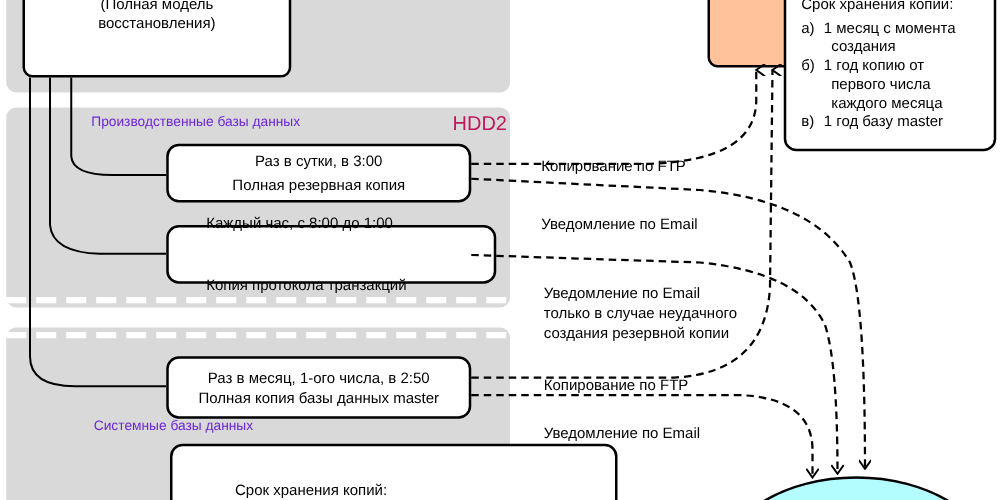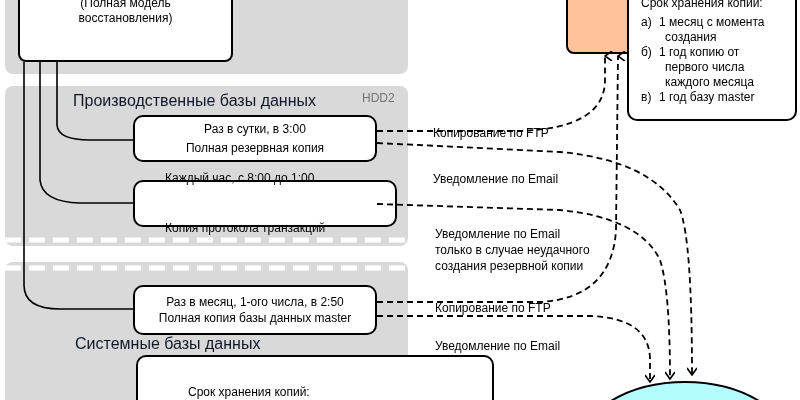--- a/index.html
+++ b/index.html
@@ -1,21 +1,21 @@
 <!DOCTYPE html>
 <html><head>
 <meta charset="utf-8">
 <style>
   html, body { margin: 0; padding: 0; }
   body { width: 800px; height: 400px; overflow: hidden; background: #ffffff; position: relative;
          font-family: "Liberation Sans", sans-serif; color: #000; }
   .abs { position: absolute; }
   .panel { position: absolute; background: #d9d9d9; border-radius: 8px; }
-  .panel-label { position: absolute; color: #0f172a; font-size: 16px; white-space: nowrap; }
-  .hdd-label { position: absolute; color: #737373; font-size: 12px; }
+  .panel-label { position: absolute; color: #6d28d9; font-size: 11px; white-space: nowrap; }
+  .hdd-label { position: absolute; color: #be185d; font-size: 16px; }
   .box { position: absolute; background: #fff; border: 2px solid #000; border-radius: 10px; box-sizing: border-box;
          text-align: center; font-size: 12px; line-height: 19px; display: flex; flex-direction: column; justify-content: center; }
   .note { position: absolute; font-size: 12px; line-height: 16px; white-space: nowrap; margin-top: 14px; }
   svg.overlay { position: absolute; left: 0; top: 0; }
   .retention { position: absolute; background: #fff; border: 2px solid #000; border-radius: 10px; box-sizing: border-box;
                font-size: 12px; line-height: 15px; padding: 0 0 0 12px; }
   .retention .ttl { margin-top: -4px; margin-bottom: 4px; }
   .ret-item { display: flex; }
   .ret-item .mk { width: 18px; flex: none; }
   .dot { position: absolute; width: 5px; height: 5px; background: #fff; border-radius: 50%; }

